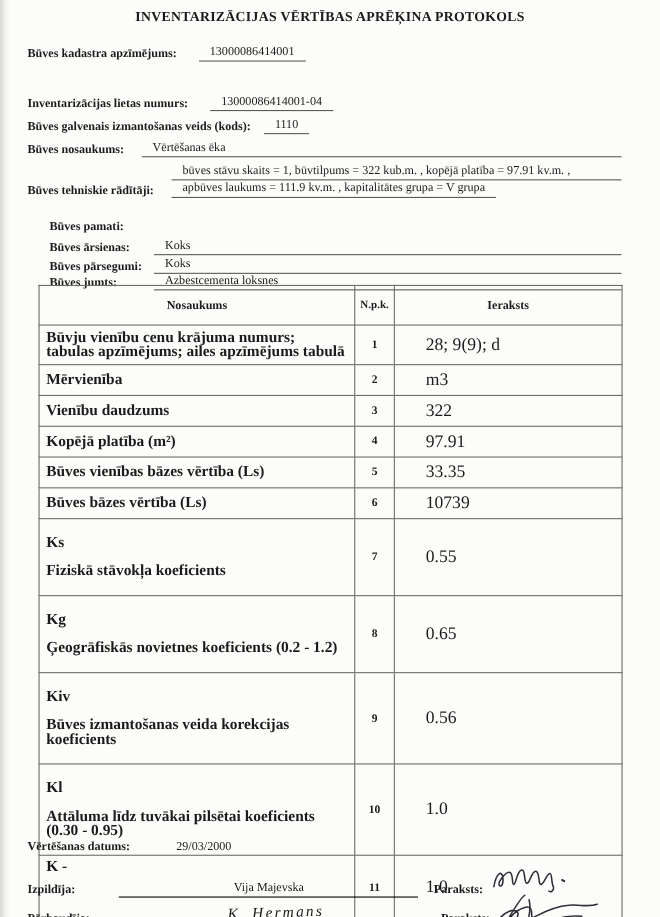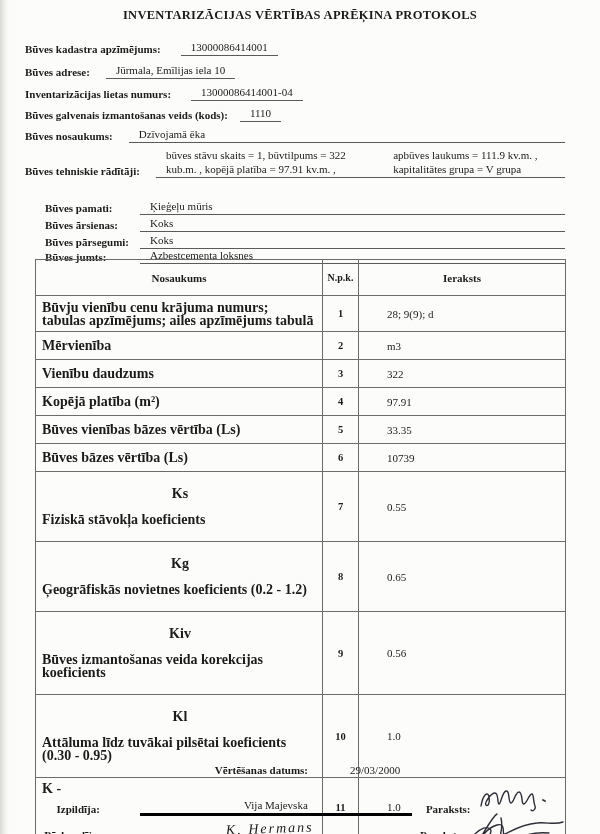--- a/index.html
+++ b/index.html
@@ -20,45 +20,45 @@
   }
   .frow { position:absolute; left:25px; right:35px; display:flex; align-items:flex-end; font-size:11px; line-height:14px; }
   .frow.sub { left:45px; }
   .flabel { font-weight:bold; white-space:nowrap;font-family:Liberation Serif, serif; }
   .sub .flabel { width:95px; }
   .fvalue {
     border-bottom:1px solid #5a5a56; padding:0 10px 1px 10px; white-space:nowrap;
   }
   .fvalue.stretch { flex:1; }
   .gap12{margin-left:12px}.gap16{margin-left:16px}.gap20{margin-left:20px}
-  .tech-block { display:flex; flex-direction:row; flex:1; margin-left:16px; }
+  .tech-block { display:flex; flex-direction:column; flex:1; margin-left:16px; }
   .tech-block .fvalue { white-space:normal; }
   .tech-block .fvalue.l2 { align-self:flex-start; }
 
   table.prot {
     position:absolute; left:35px; top:259px; width:530px;
     border-collapse:collapse; table-layout:fixed;
   }
   .prot col.c-name{width:287px}.prot col.c-npk{width:36px}.prot col.c-val{width:207px}
   .prot th, .prot td { border:1px solid #6d6d68; vertical-align:middle; }
   .prot th { font-size:11px; font-weight:bold; text-align:center; }
   .prot th.npkh { font-size:10px; }
   td.name { padding:2px 4px 2px 6px; font-size:14px; font-weight:bold; line-height:13px; white-space:pre-line; }
-  td.name .sym { text-align:center; }
+  td.name .sym { }
   td.npk { text-align:center; font-size:10.5px; font-weight:bold; }
-  td.val { padding-left:28px; font-size:11px; }
+  td.val { padding-left:28px; font-size:16px; }
   tr.h36{height:36px} tr.h28{height:28px} tr.h29{height:29px} tr.h32{height:32px} tr.h59{height:59px} tr.h35{height:35px}
   tr.tall td.name { vertical-align:top; padding-top:4px; }
   tr.big td.name { font-size:14.5px; line-height:17px; padding-left:8px; }
   tr.big td.val { font-size:15px; font-weight:bold; padding-left:42px; }
 
-  .footrow { position:absolute; left:25px; right:10px; display:flex; align-items:flex-end; font-size:11px; line-height:14px; overflow:visible;justify-content:center; }
+  .footrow { position:absolute; left:25px; right:10px; display:flex; align-items:flex-end; font-size:11px; line-height:14px; overflow:visible; }
   .footlabel { font-weight:bold; white-space:nowrap; }
   .foot-name-line {
-    width:272px; margin-left:14px; border-bottom:3px solid #000000;
+    width:272px; margin-left:14px; border-bottom:1px solid #000000;
     text-align:center; padding-bottom:1px; position:relative;
   }
   .handwritten {
     display:inline-block; font-style:italic; font-size:14px;
     transform:rotate(-2deg) translateY(-2px); letter-spacing:2px;
   }
   .paraksts { margin-left:14px; font-weight:bold; white-space:nowrap; }
   .sig { position:relative; margin-left:6px; }
   .sig svg { display:block; overflow:visible; }
   .sig.s1 svg { margin-bottom:2px; }
@@ -69,47 +69,42 @@
 
 <div class="page">
   <div class="scan-edge"></div>
 
   <div class="title">INVENTARIZĀCIJAS VĒRTĪBAS APRĒĶINA PROTOKOLS</div>
 
   <div class="frow" style="top:40px">
     <span class="flabel">Būves kadastra apzīmējums:</span>
     <span class="fvalue gap20">13000086414001</span>
   </div>
-  <div class="frow" style="top:63px">
-    <span class="flabel">Būves adrese:</span>
-    <span class="fvalue gap16">Jūrmala, Emīlijas iela 10</span>
-  </div>
   <div class="frow" style="top:85px">
     <span class="flabel">Inventarizācijas lietas numurs:</span>
     <span class="fvalue gap20">13000086414001-04</span>
   </div>
   <div class="frow" style="top:106px">
     <span class="flabel">Būves galvenais izmantošanas veids (kods):</span>
     <span class="fvalue gap12">1110</span>
   </div>
   <div class="frow" style="top:127px">
     <span class="flabel">Būves nosaukums:</span>
-    <span class="fvalue stretch gap16">Dzīvojamā ēka</span>
+    <span class="fvalue stretch gap16">Vērtēšanas ēka</span>
   </div>
   <div class="frow" style="top:148px">
     <span class="flabel">Būves tehniskie rādītāji:</span>
     <span class="tech-block">
       <span class="fvalue">būves stāvu skaits = 1, būvtilpums = 322 kub.m. , kopējā platība = 97.91 kv.m. ,</span>
       <span class="fvalue l2">apbūves laukums = 111.9 kv.m. , kapitalitātes grupa = V grupa</span>
     </span>
   </div>
 
   <div class="frow sub" style="top:199px">
     <span class="flabel">Būves pamati:</span>
-    <span class="fvalue stretch">Ķieģeļu mūris</span>
   </div>
   <div class="frow sub" style="top:216px">
     <span class="flabel">Būves ārsienas:</span>
     <span class="fvalue stretch">Koks</span>
   </div>
   <div class="frow sub" style="top:232.5px">
     <span class="flabel">Būves pārsegumi:</span>
     <span class="fvalue stretch">Koks</span>
   </div>
   <div class="frow sub" style="top:248px">

